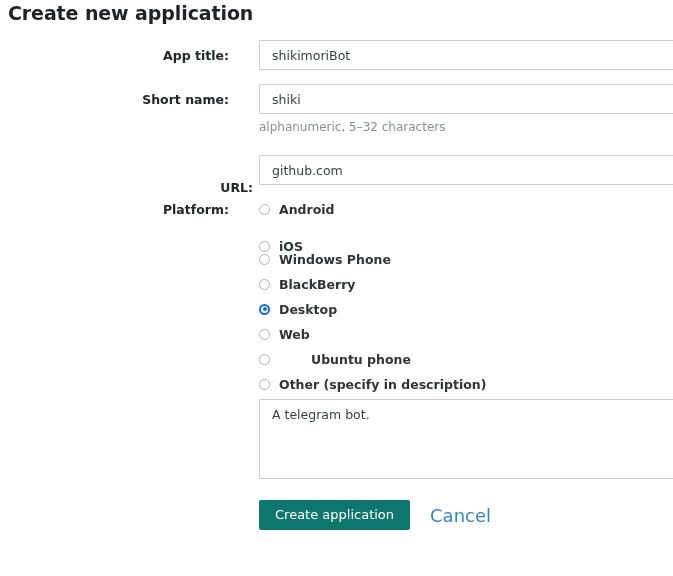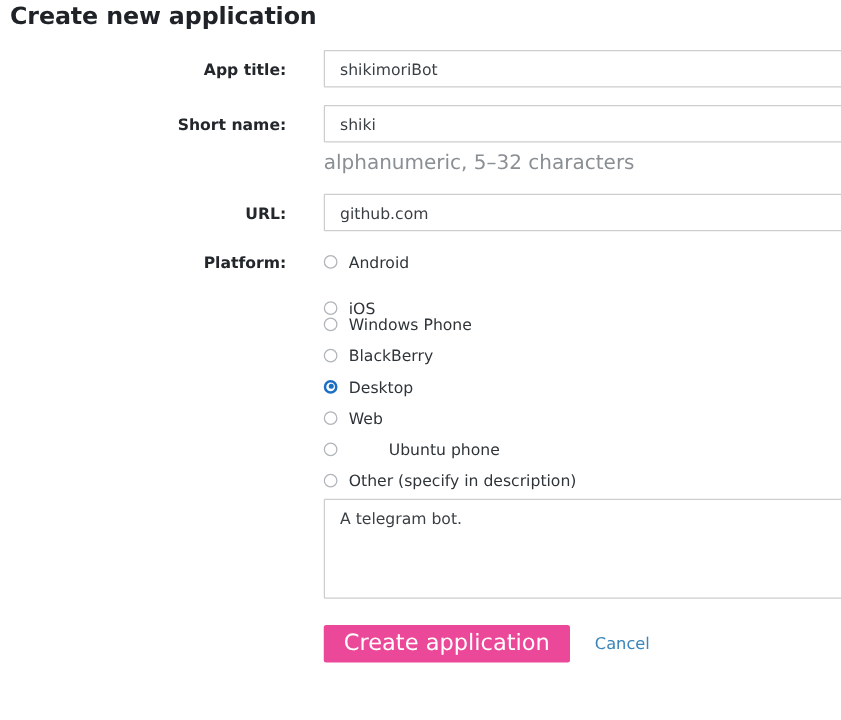--- a/index.html
+++ b/index.html
@@ -67,32 +67,33 @@
     background: #ffffff;
     font-family: "DejaVu Sans", "Liberation Sans", sans-serif;
     font-size: 12.5px;
     color: #3a3f44;
     outline: none;
   }
 
   .help-text {
     position: absolute;
     left: 259px;
-    font-size: 16px;
+    font-size: 12px;
     color: #8a8f94;
     white-space: nowrap;
   }
 
   .radio-row {
     position: absolute;
     left: 259px;
     display: flex;
     align-items: center;
     height: 18px;
     cursor: pointer;
+    font-weight: bold;
   }
 
   .radio-mark {
     position: relative;
     width: 11px;
     height: 11px;
     border-radius: 50%;
     border: 1px solid #b0b4b8;
     background: #ffffff;
     box-sizing: border-box;
@@ -144,33 +145,33 @@
     display: flex;
     align-items: center;
   }
 
   .primary-button {
     box-sizing: border-box;
     height: 30px;
     padding: 0 16px;
     border: none;
     border-radius: 2px;
-    background: #ec4899;
+    background: #0f766e;
     color: #ffffff;
     font-family: "DejaVu Sans", "Liberation Sans", sans-serif;
-    font-size: 18px;
+    font-size: 13px;
     cursor: pointer;
     line-height: 30px;
     white-space: nowrap;
   }
 
   .cancel-link {
     margin-left: 20px;
     color: #3a85ba;
-    font-size: 13px;
+    font-size: 18px;
     text-decoration: none;
     cursor: pointer;
     white-space: nowrap;
   }
 </style>
 </head>
 <body>
 
 <div id="page-title">Create new application</div>
 
@@ -185,21 +186,21 @@
 
   <div class="row" style="height:70px;">
     <div class="field-label" style="top:10px;">Short name:</div>
     <div class="control" style="top:2px;">
       <input class="text-input" type="text" value="shiki" style="">
     </div>
     <div class="help-text" style="top:38px;">alphanumeric, 5–32 characters</div>
   </div>
 
   <div class="row" style="height:48px;">
-    <div class="field-label" style="top:11px;">URL:</div>
+    <div class="field-label" style="top:28px;margin-left:24px;">URL:</div>
     <div class="control" style="top:3px;">
       <input class="text-input" type="text" value="github.com" style="">
     </div>
   </div>
 
   <div class="row" style="height:205px;">
     <div class="field-label" style="top:2px;">Platform:</div>
 
     <div class="radio-row" style="top:0px;">
       <span class="radio-mark"></span>

